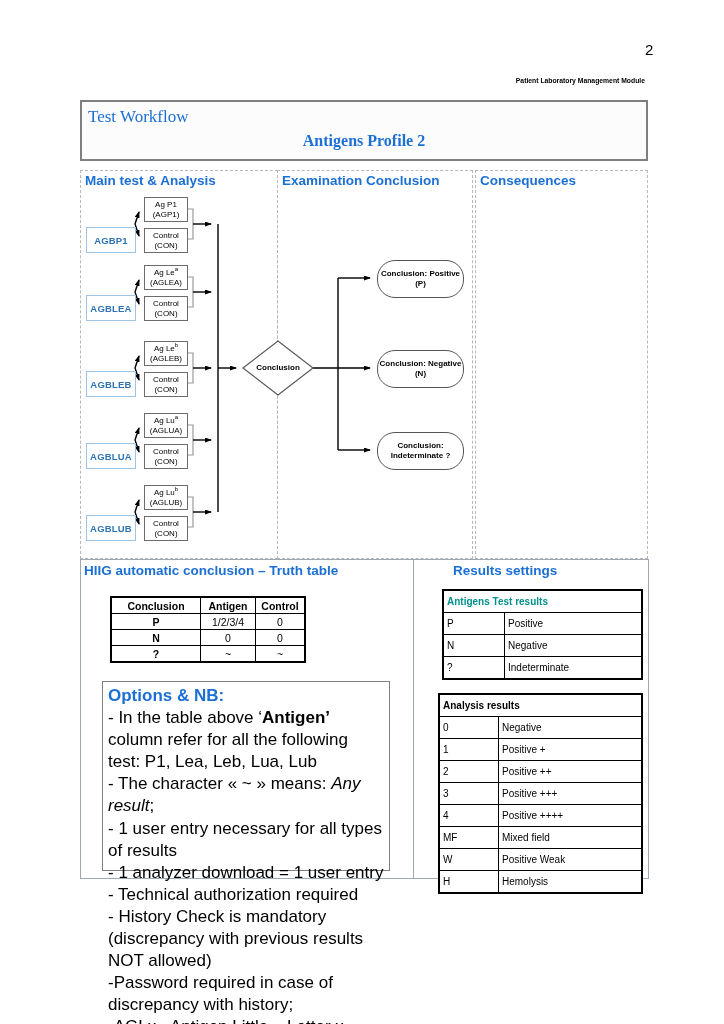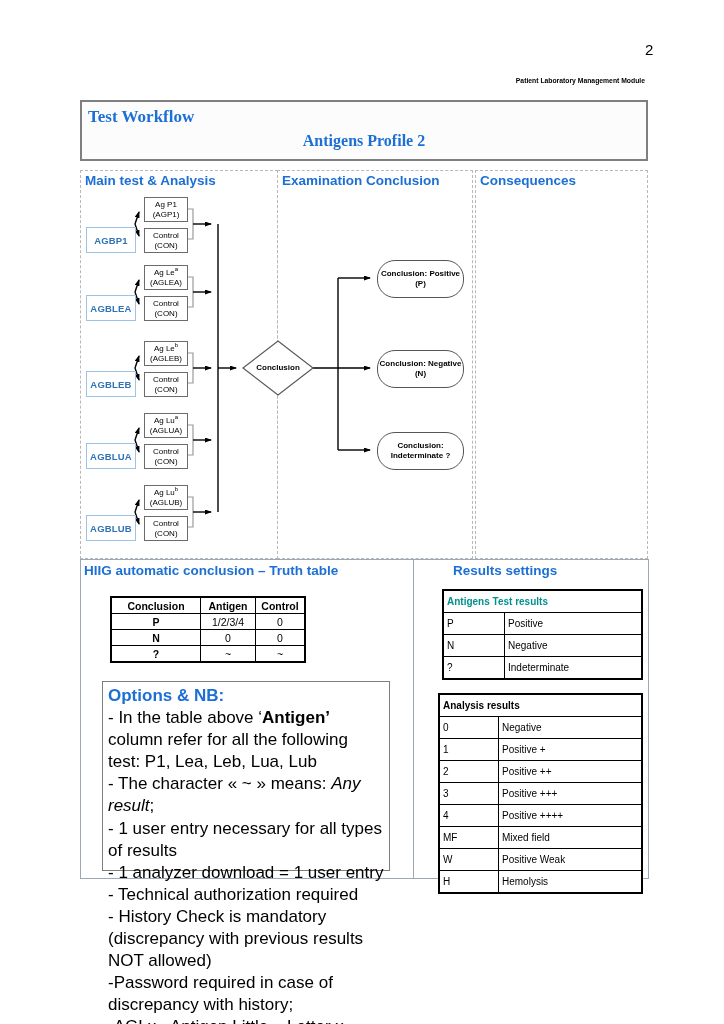--- a/index.html
+++ b/index.html
@@ -5,21 +5,21 @@
   html,body{margin:0;padding:0;background:#ffffff;}
   .page{position:relative;width:724px;height:1024px;background:#fff;
         font-family:"Liberation Sans",sans-serif;color:#000;overflow:hidden;}
 
   .page-number{position:absolute;left:645px;top:41px;font-size:15px;}
   .module-label{position:absolute;right:79px;top:77px;font-size:6.8px;font-weight:bold;}
 
   .header-box{position:absolute;left:80px;top:100px;width:564px;height:57px;
               border:2px solid #7f7f7f;background:#fcfcfc;}
   .doc-title{position:absolute;left:6px;top:5px;font-family:"Liberation Serif",serif;
-             font-weight:bold;font-size:17px;color:var(--accent);}
+             font-weight:normal;font-size:17px;color:var(--accent);}
   .doc-subtitle{position:absolute;left:0;top:30px;width:100%;text-align:center;
              font-family:"Liberation Serif",serif;font-weight:bold;font-size:16px;color:var(--accent);}
 
   .col{position:absolute;border:1px dashed #b8b8b8;background:transparent;}
   .col1{left:80px;top:170px;width:196px;height:387px;}
   .col2{left:277px;top:170px;width:194px;height:387px;}
   .col3{left:475px;top:170px;width:171px;height:387px;}
   .col-title{color:var(--accent);font-weight:bold;font-size:13.5px;padding:2px 0 0 4px;}
 
   svg.connectors{position:absolute;left:0;top:0;pointer-events:none;}

